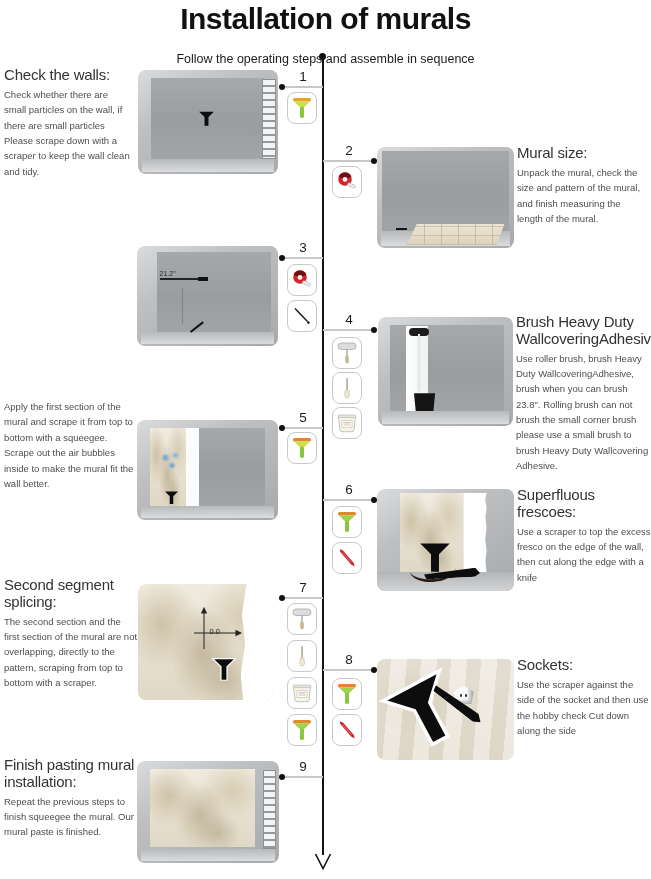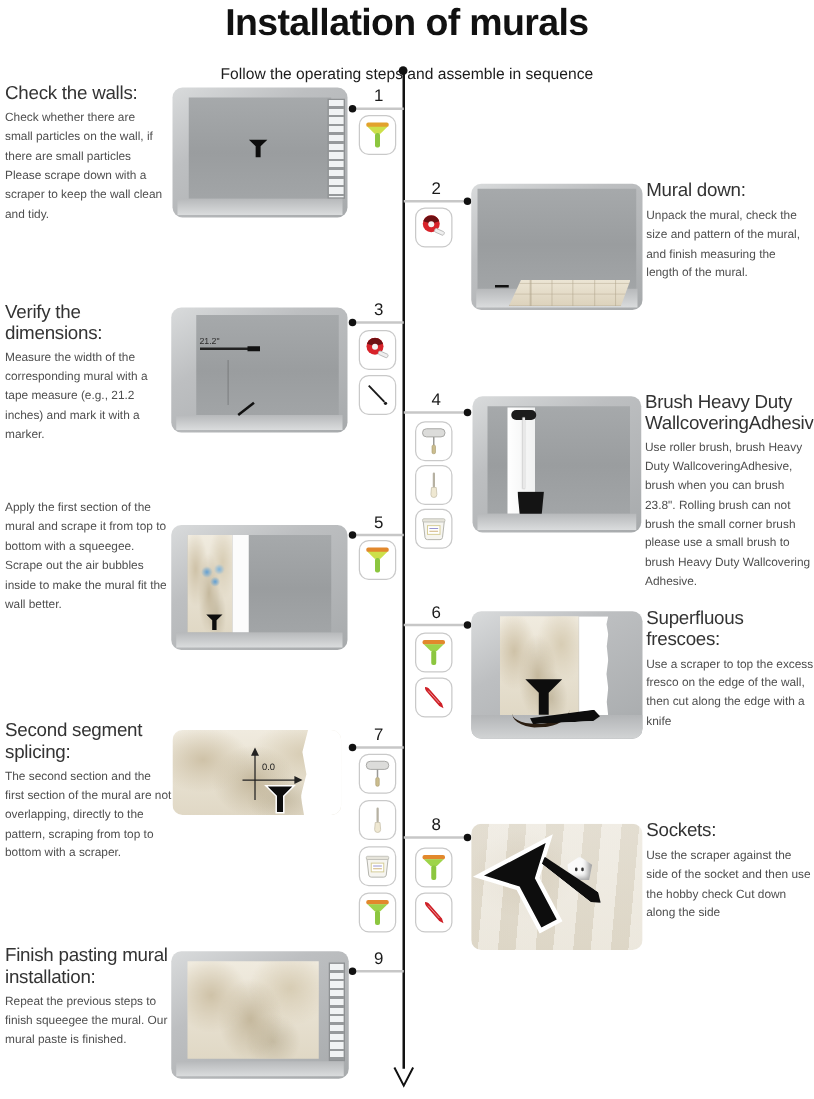--- a/index.html
+++ b/index.html
@@ -330,21 +330,21 @@
     <div class="wall6 mtx"></div>
     <div class="white6"></div>
     <div class="floor6"></div>
     <svg class="sqs" style="left:30%;bottom:17%" width="34" height="34" viewBox="0 0 30 30">
         <path d="M2 3 H28 L18.5 12.5 V28 H11.5 V12.5 Z" fill="#0d0d0d"></path>
       </svg>
     <div class="knife6"></div>
     <div class="blade6"></div>
   </div>
 
-  <div class="room mtx" style="left:138px;top:584px;width:135px;height:68px">
+  <div class="room mtx" style="left:138px;top:584px;width:135px;height:116px">
     <div class="white7"></div>
     <svg class="dim7" width="62" height="48" viewBox="0 0 62 48">
       <line x1="20" y1="44" x2="20" y2="8" stroke="#222" stroke-width="1"></line>
       <path d="M20 2 l-3.2 6.5 h6.4 Z" fill="#222"></path>
       <line x1="10" y1="28" x2="52" y2="28" stroke="#222" stroke-width="1"></line>
       <path d="M58 28 l-6.5 -3.2 v6.4 Z" fill="#222"></path>
     </svg>
     <div class="lbl7">0.0</div>
     <svg class="sqs" style="left:54%;top:62%" width="26" height="26" viewBox="0 0 30 30">
         <path d="M2 3 H28 L18.5 12.5 V28 H11.5 V12.5 Z" fill="#0d0d0d" stroke="#fff" stroke-width="1.4"></path>
@@ -366,26 +366,22 @@
     <div class="wall mtx" style="left:9%;right:17%;top:8%;bottom:16%"></div>
     <div class="ladder"></div>
     <div class="floor"></div>
   </div>
 
   <div class="stext" style="left:4px;top:67px;width:128px">
     <h3 class="stitle">Check the walls:</h3>
     <p class="sbody">Check whether there are small particles on the wall, if there are small particles Please scrape down with a scraper to keep the wall clean and tidy.</p>
   </div>
   <div class="stext" style="left:517px;top:145px;width:132px">
-    <h3 class="stitle">Mural down:</h3>
+    <h3 class="stitle">Mural size:</h3>
     <p class="sbody">Unpack the mural, check the size and pattern of the mural, and finish measuring the length of the mural.</p>
-  </div>
-  <div class="stext" style="left:4px;top:242px;width:132px">
-    <h3 class="stitle">Verify the dimensions:</h3>
-    <p class="sbody">Measure the width of the corresponding mural with a tape measure (e.g., 21.2 inches) and mark it with a marker.</p>
   </div>
   <div class="stext" style="left:516px;top:314px;width:135px">
     <h3 class="stitle">Brush Heavy Duty WallcoveringAdhesive:</h3>
     <p class="sbody">Use roller brush, brush Heavy Duty WallcoveringAdhesive, brush when you can brush 23.8". Rolling brush can not brush the small corner brush please use a small brush to brush Heavy Duty Wallcovering Adhesive.</p>
   </div>
   <div class="stext" style="left:4px;top:399px;width:132px">
     <p class="sbody">Apply the first section of the mural and scrape it from top to bottom with a squeegee. Scrape out the air bubbles inside to make the mural fit the wall better.</p>
   </div>
   <div class="stext" style="left:4px;top:577px;width:134px">
     <h3 class="stitle">Second segment splicing:</h3>

